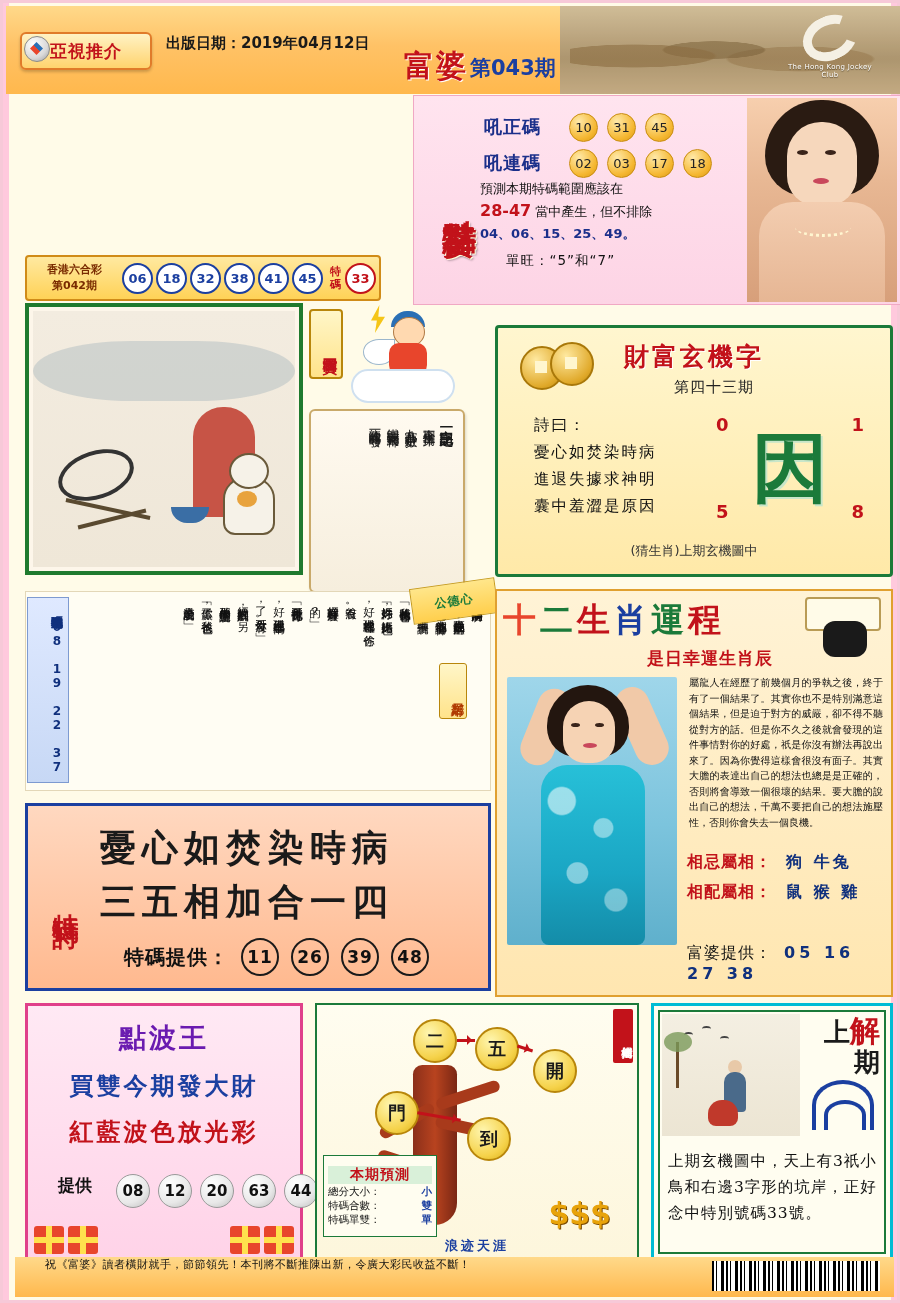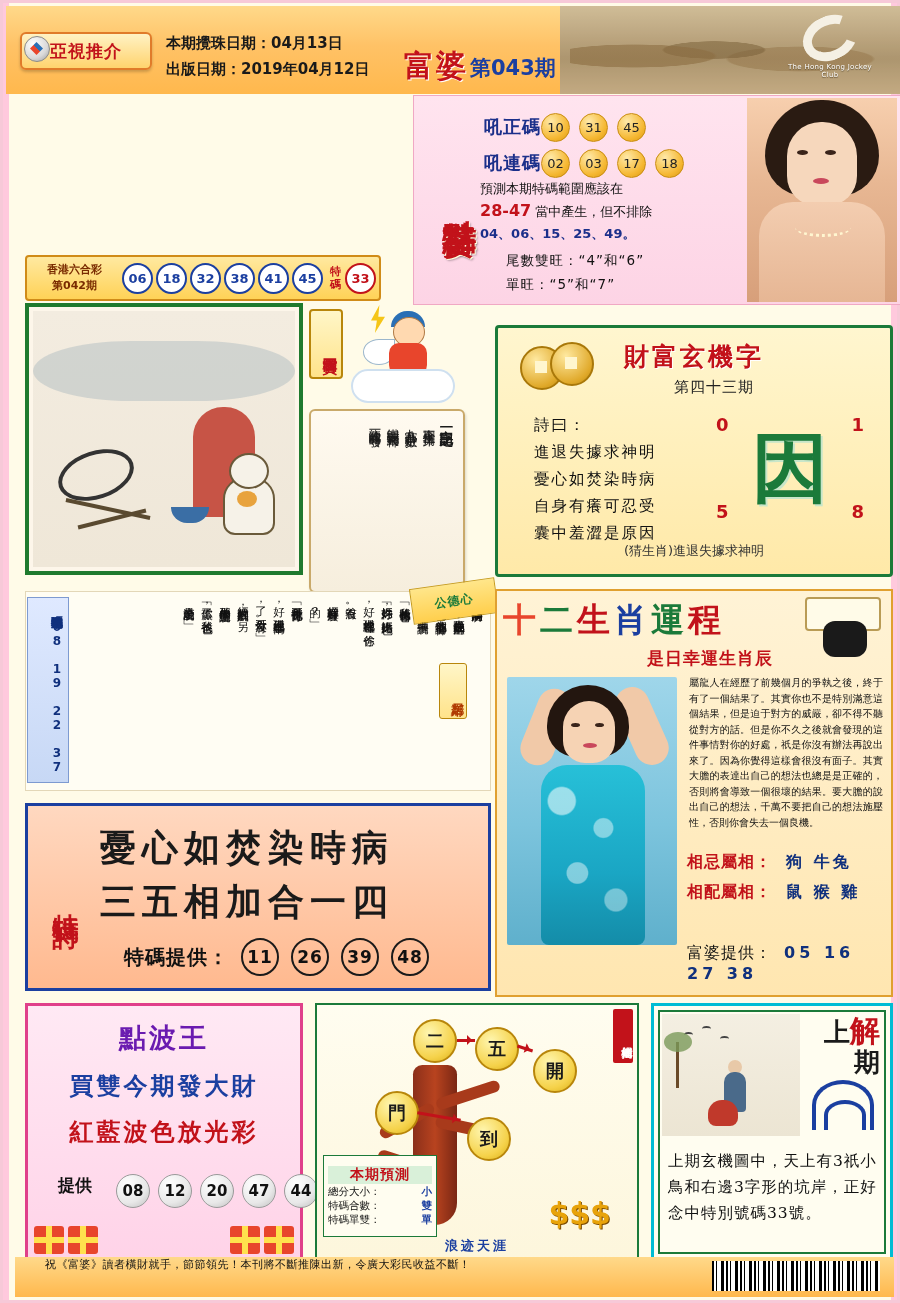--- a/index.html
+++ b/index.html
@@ -115,21 +115,21 @@
   .girl .neck{
     position:absolute;left:58px;top:104px;width:34px;height:22px;background:#f0cbb0;
   }
   .girl .necklace{
     position:absolute;left:48px;top:120px;width:56px;height:16px;
     border-bottom:3px dotted #fff6d0;border-radius:50%;
   }
   .labels{position:absolute;left:70px;top:16px;width:270px;}
   .lbl-row{display:flex;align-items:center;height:30px;margin-bottom:6px;}
   .lbl-row .lbl{
-    font-size:18px;font-weight:bold;color:#1b2f8a;margin-right:0;letter-spacing:1px;
+    font-size:18px;font-weight:bold;color:#1b2f8a;margin-right:28px;letter-spacing:1px;
   }
   .ball{
     width:27px;height:27px;border-radius:50%;
     background:radial-gradient(circle at 33% 28%,#ffe9a8,#f5b731 65%,#d99712);
     border:1px solid #c98d10;
     display:inline-flex;align-items:center;justify-content:center;
     font-size:13px;font-weight:normal;color:#222;margin-right:9px;
   }
   .predict{
     position:absolute;left:66px;top:82px;width:280px;
@@ -546,21 +546,20 @@
     <div class="header-photo"></div>
     <div class="jc-logo">
       <div class="jc-ring"></div>
       <div class="jc-text">The Hong Kong Jockey Club</div>
     </div>
     <div class="logo-badge">
       <span>亞視推介</span>
     </div>
     <div class="logo-ball"></div>
     <div class="hdr-dates">
-      <div>本期攪珠日期：04月13日</div>
       <div>出版日期：2019年04月12日</div>
     </div>
     <div class="hdr-title">富婆</div>
     <div class="hdr-issue">第043期</div>
   </div>
 
   <div class="pink-panel">
     <div class="girl">
       <div class="hair"></div>
       <div class="face"></div>
@@ -591,21 +590,20 @@
     <div class="predict">
       <span>預測本期特碼範圍應該在</span>
       <br>
       <span class="range">28-47</span>
       <span>當中產生，但不排除</span>
       <br>
       <span class="nums">04、06、15、25、49。</span>
     </div>
 
     <div class="tails">
-      <div>尾數雙旺：“4”和“6”</div>
       <div>單旺：“5”和“7”</div>
     </div>
   </div>
 
   <div class="fp-title" style="writing-mode:vertical-rl;text-orientation:upright;">富婆點特</div>
 
   <div class="result-bar">
     <div class="rb-left">
       <div>香港六合彩</div>
       <div>第042期</div>
@@ -661,33 +659,32 @@
 
   <div class="xuanji">
     <div class="coins">
       <div class="coin c1"></div>
       <div class="coin c2"></div>
     </div>
     <div class="xuanji-title">財富玄機字</div>
     <div class="xuanji-sub">第四十三期</div>
     <div class="poem">
       <div>詩曰：</div>
+      <div>憂心如焚染時病</div>
       <div>進退失據求神明</div>
-      <div>憂心如焚染時病</div>
-      <div>自身有癢可忍受</div>
       <div>囊中羞澀是原因</div>
     </div>
     <div class="bigchar-box">
       <span class="cor tl">0</span>
       <span class="cor tr">1</span>
       <span class="cor bl">5</span>
       <span class="cor br">8</span>
       <div class="bigchar">因</div>
     </div>
-    <div class="riddle">(猜生肖)進退失據求神明</div>
+    <div class="riddle">(猜生肖)上期玄機圖中</div>
   </div>
 
   <div class="story">
     <div class="story-cols">
       <div class="scol">兩個念小學的同班同</div>
       <div class="scol">學，也是住在隔壁的鄰</div>
       <div class="scol">居。一天他們爭論著一件</div>
       <div class="scol">事情，其中一個說：</div>
       <div class="scol">「我爸爸比你爸爸</div>
       <div class="scol">「你媽媽好，比你媽媽也</div>
@@ -764,21 +761,21 @@
 
   <div class="dbw">
     <div class="dbw-title">點波王</div>
     <div class="dbw-l1">買雙今期發大財</div>
     <div class="dbw-l2">紅藍波色放光彩</div>
     <div class="dbw-provide">提供</div>
     <div class="dbw-nums">
       <span class="nb">08</span>
       <span class="nb">12</span>
       <span class="nb">20</span>
-      <span class="nb">47</span>
+      <span class="nb">63</span>
       <span class="nb">44</span>
     </div>
     <div class="gift g1">
         <div class="bx"></div>
         <div class="rb"></div>
         <div class="rb2"></div>
       </div>
     <div class="gift g2">
         <div class="bx"></div>
         <div class="rb"></div>

